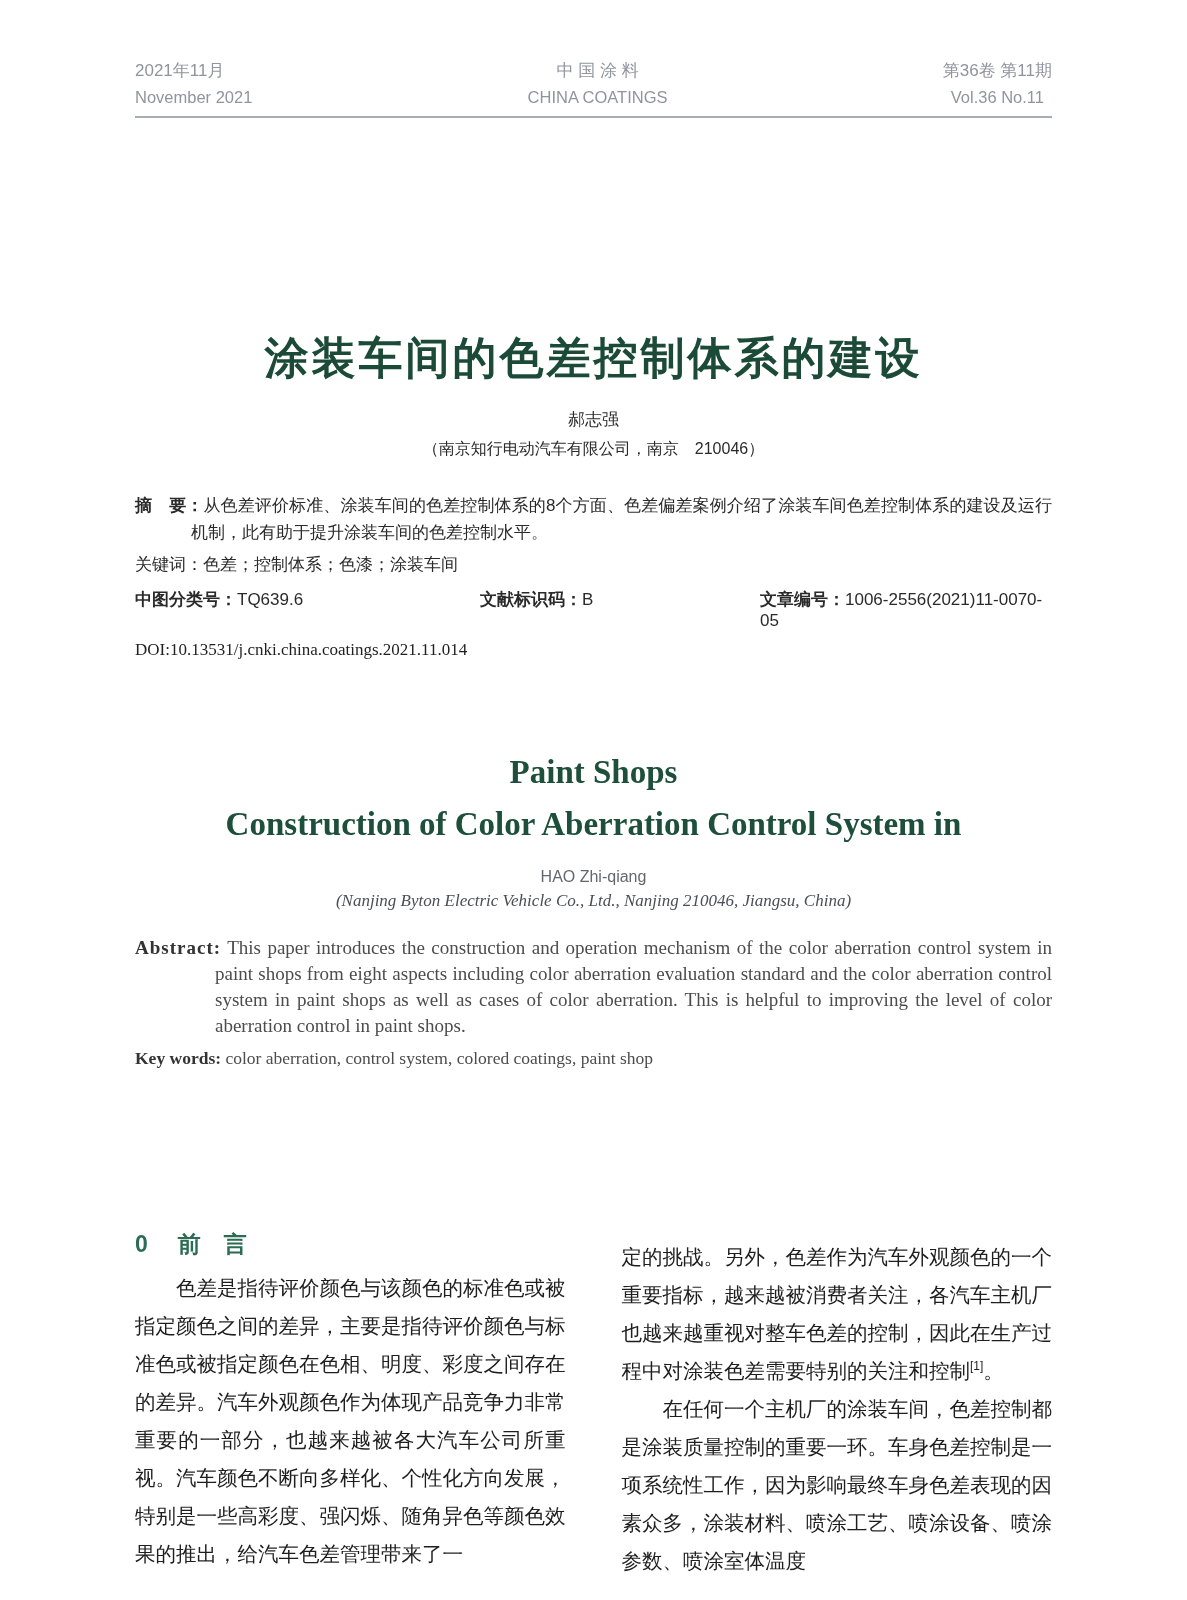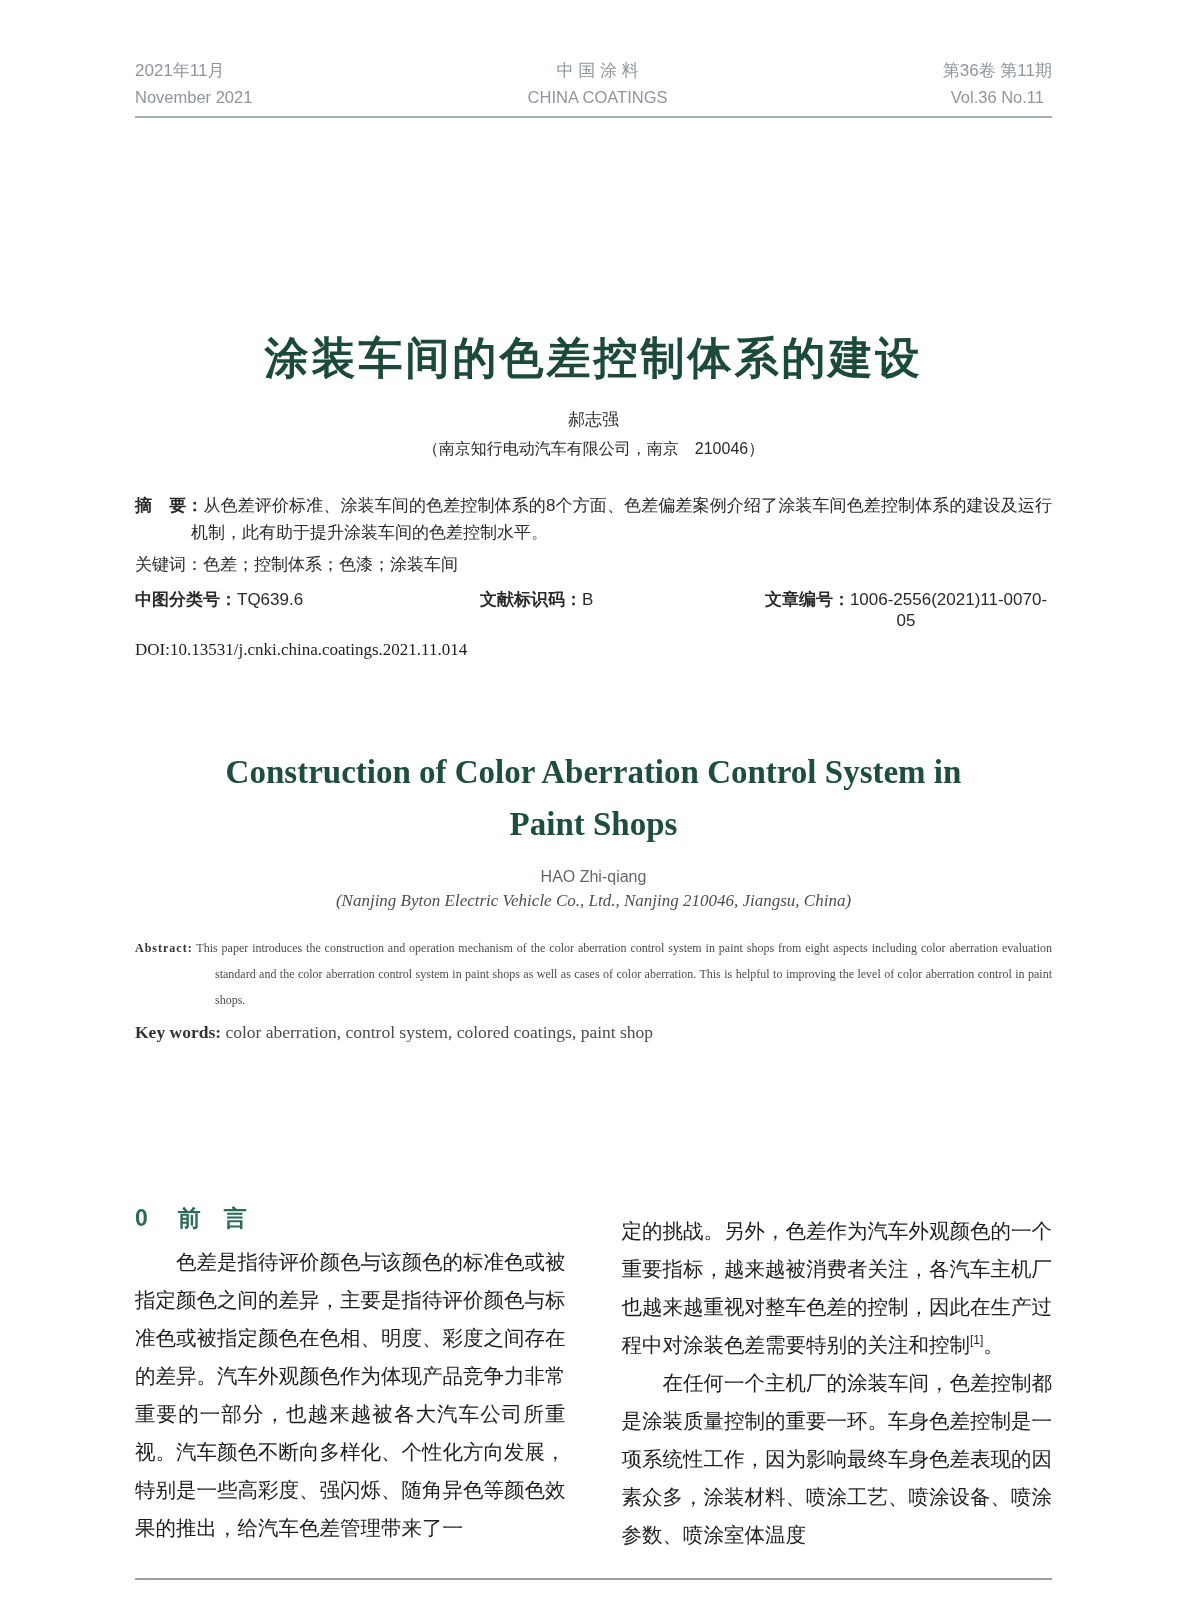--- a/index.html
+++ b/index.html
@@ -25,31 +25,31 @@
 
   
   .hang-cn{margin-top:32px;font-size:17px;line-height:27px;text-align:justify;color:#2a2a2a;
            padding-left:56px;text-indent:-56px;}
   .hang-cn .lbl{font-weight:bold;}
   .kw-cn{margin-top:5px;font-size:17px;line-height:27px;color:#2a2a2a;}
   .kw-cn .lbl{font-weight:normal;}
   .meta-row{margin-top:10px;display:flex;font-size:17px;color:#2a2a2a;}
   .meta-row .m1{width:345px;}
   .meta-row .m2{width:280px;}
-  .meta-row .m3{flex:1;text-align:center;}
+  .meta-row .m3{flex:1;text-align:left;}
   .meta-row .lbl{font-weight:bold;}
   .doi{margin-top:9px;font-family:"Liberation Serif","DejaVu Serif",serif;font-size:17px;color:#1f1f1f;}
 
   
   .en-title{margin-top:86px;text-align:center;font-family:"Liberation Serif","DejaVu Serif",serif;
             font-weight:bold;font-size:33px;line-height:52px;color:#1d4f3c;}
   .en-author{margin-top:18px;text-align:center;font-size:16px;color:#63686e;}
   .en-affil{margin-top:5px;text-align:center;font-family:"Liberation Serif","DejaVu Serif",serif;
             font-style:italic;font-size:17px;color:#4a4f55;}
-  .hang-en{margin-top:24px;font-family:"Liberation Serif","DejaVu Serif",serif;font-size:12px;line-height:26px;
+  .hang-en{margin-top:24px;font-family:"Liberation Serif","DejaVu Serif",serif;font-size:19px;line-height:26px;
            text-align:justify;color:#4c4c4c;padding-left:80px;text-indent:-80px;}
   .hang-en .lbl{font-family:"Liberation Serif","DejaVu Serif",serif;font-weight:bold;color:#333;letter-spacing:1px;}
   .kw-en{margin-top:6px;font-family:"Liberation Serif","DejaVu Serif",serif;font-size:17.5px;line-height:26px;color:#4c4c4c;
          padding-left:80px;text-indent:-80px;}
   .kw-en .lbl{font-weight:bold;color:#333;}
 
   
   .body-cols{margin-top:158px;display:flex;gap:56px;}
   .bcol{flex:1;min-width:0;}
   .sec-head{color:#2c6b54;font-size:23px;font-weight:bold;margin:0 0 10px 0;line-height:30px;}
@@ -94,22 +94,22 @@
     <div class="kw-cn"><span class="lbl">关键词：</span><span>色差；控制体系；色漆；涂装车间</span></div>
 
     <div class="meta-row">
       <div class="m1"><span class="lbl">中图分类号：</span><span>TQ639.6</span></div>
       <div class="m2"><span class="lbl">文献标识码：</span><span>B</span></div>
       <div class="m3"><span class="lbl">文章编号：</span><span>1006-2556(2021)11-0070-05</span></div>
     </div>
     <div class="doi">DOI:10.13531/j.cnki.china.coatings.2021.11.014</div>
 
     <div class="en-title">
+      <div>Paint Shops</div>
       <div>Construction of Color Aberration Control System in</div>
-      <div>Paint Shops</div>
     </div>
     <div class="en-author">HAO Zhi-qiang</div>
     <div class="en-affil">(Nanjing Byton Electric Vehicle Co., Ltd., Nanjing 210046, Jiangsu, China)</div>
 
     <div class="hang-en"><span class="lbl">Abstract:</span> <span>This paper introduces the construction and operation mechanism of the color aberration control system in paint shops from eight aspects including color aberration evaluation standard and the color aberration control system in paint shops as well as cases of color aberration. This is helpful to improving the level of color aberration control in paint shops.</span></div>
     <div class="kw-en"><span class="lbl">Key words:</span> <span>color aberration, control system, colored coatings, paint shop</span></div>
 
     <div class="body-cols">
       <div class="bcol">
         <h2 class="sec-head"><span class="num">0</span><span>前　言</span></h2>

